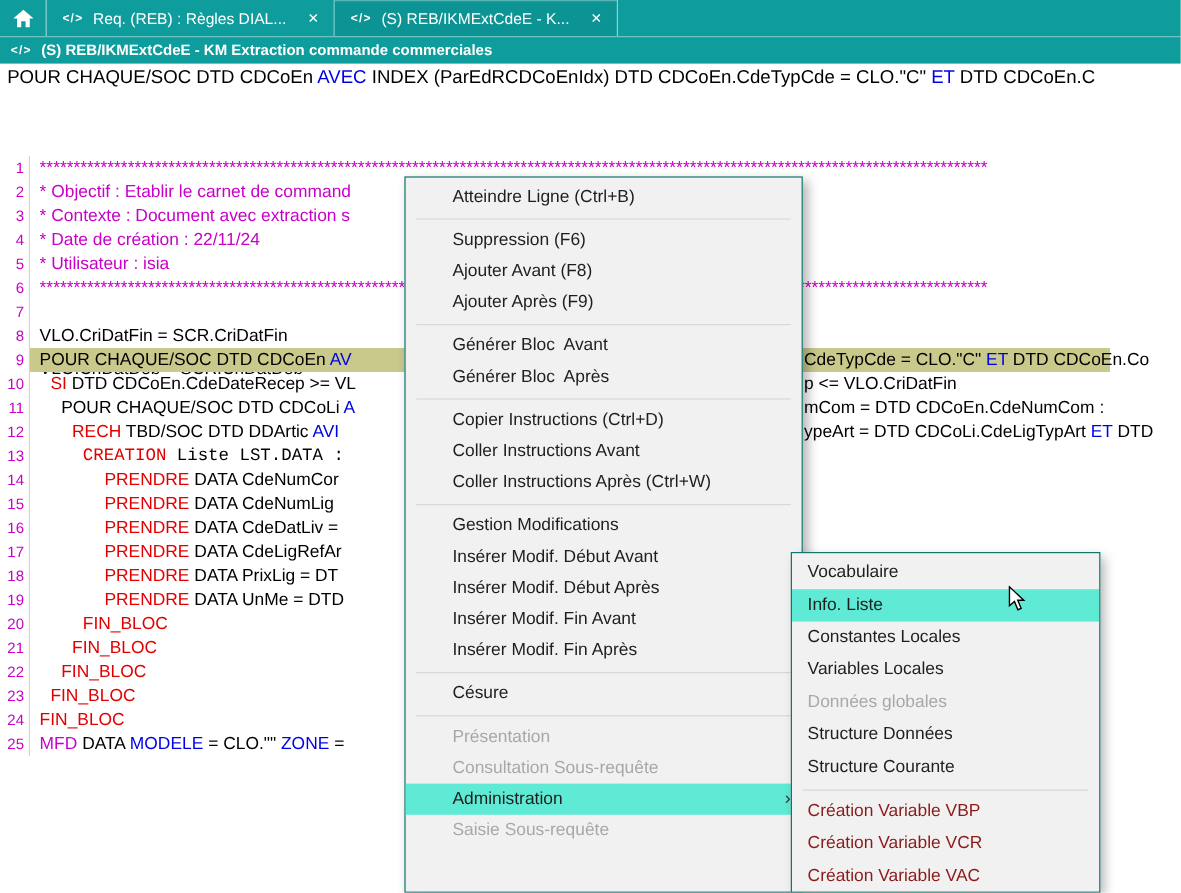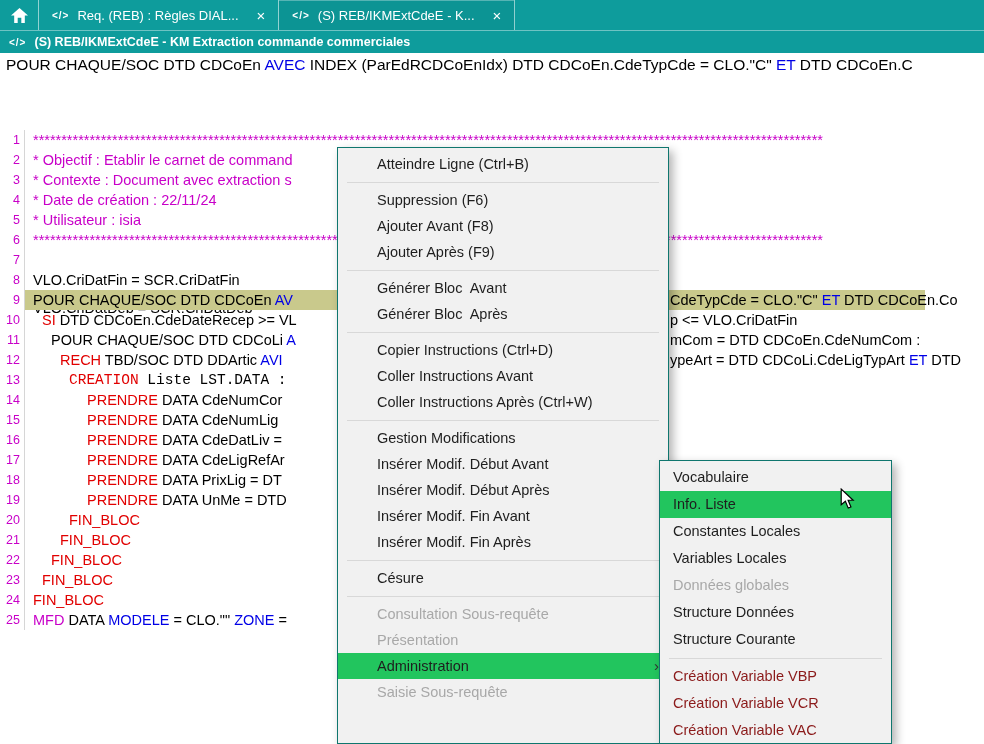--- a/index.html
+++ b/index.html
@@ -28,25 +28,25 @@
   .code-line{display:flex;height:20px;line-height:20px;font-size:14.5px;white-space:pre;}
   .ln{width:20px;min-width:20px;text-align:right;padding-right:4px;border-right:1px solid #d6d6d6;color:#c800c8;font-size:12.5px;}
   .lc{position:relative;flex:1;}
   .lc.hl{background:linear-gradient(90deg,#c9c98c 0,#c9c98c 900px,transparent 900px);}
   .rfrag{position:absolute;left:645px;top:0;}
   .c-k{color:#000;}  .c-b{color:#0000e6;}  .c-r{color:#e10000;}  .c-m{color:#c800c8;}
 
   
   .menu{position:absolute;background:#f1f1f1;border:1px solid #0f766e;box-shadow:4px 4px 9px rgba(0,0,0,.3);padding-top:3px;box-sizing:border-box;overflow:hidden;color:#1e1e1e;}
   #context-menu{left:337px;top:147px;width:332px;height:597px;z-index:20;}
-  #submenu{left:659px;top:460px;width:233px;height:284px;z-index:30;}
+  #submenu{left:659px;top:460px;width:258px;height:284px;z-index:30;}
   .mi{position:relative;font-size:14.5px;white-space:pre;}
   #context-menu .mi{height:26px;line-height:26px;padding:0 26px 0 39px;}
   #submenu .mi{height:27px;line-height:27px;padding:0 12px 0 13px;}
-  .mi.hl{background:#22c55e;}
+  .mi.hl{background:#5eead4;}
   .mi.disabled span{color:#a8a8a8;}
   .mi.maroon span{color:#8b1a1a;}
   .arrow{position:absolute;right:9px;top:0;font-size:15px;color:#333;}
   .msep{height:1px;background:#d8d8d8;margin:5px 9px 4px 9px;}
 
   
   .cursor{position:absolute;left:840px;top:488px;width:15px;height:22px;z-index:50;}
 </style>
 </head>
 <body>
@@ -123,22 +123,22 @@
       <div class="mi"><span>Coller Instructions Après (Ctrl+W)</span></div>
       <div class="msep"></div>
       <div class="mi"><span>Gestion Modifications</span></div>
       <div class="mi"><span>Insérer Modif. Début Avant</span></div>
       <div class="mi"><span>Insérer Modif. Début Après</span></div>
       <div class="mi"><span>Insérer Modif. Fin Avant</span></div>
       <div class="mi"><span>Insérer Modif. Fin Après</span></div>
       <div class="msep"></div>
       <div class="mi"><span>Césure</span></div>
       <div class="msep"></div>
+      <div class="mi disabled"><span>Présentation</span></div>
       <div class="mi disabled"><span>Consultation Sous-requête</span></div>
-      <div class="mi disabled"><span>Présentation</span></div>
       <div class="mi hl"><span>Administration</span><span class="arrow">›</span></div>
       <div class="mi disabled"><span>Saisie Sous-requête</span></div>
     </div>
 
   <div id="submenu" class="menu">
       <div class="mi"><span>Vocabulaire</span></div>
       <div class="mi hl"><span>Info. Liste</span></div>
       <div class="mi"><span>Constantes Locales</span></div>
       <div class="mi"><span>Variables Locales</span></div>
       <div class="mi disabled"><span>Données globales</span></div>

